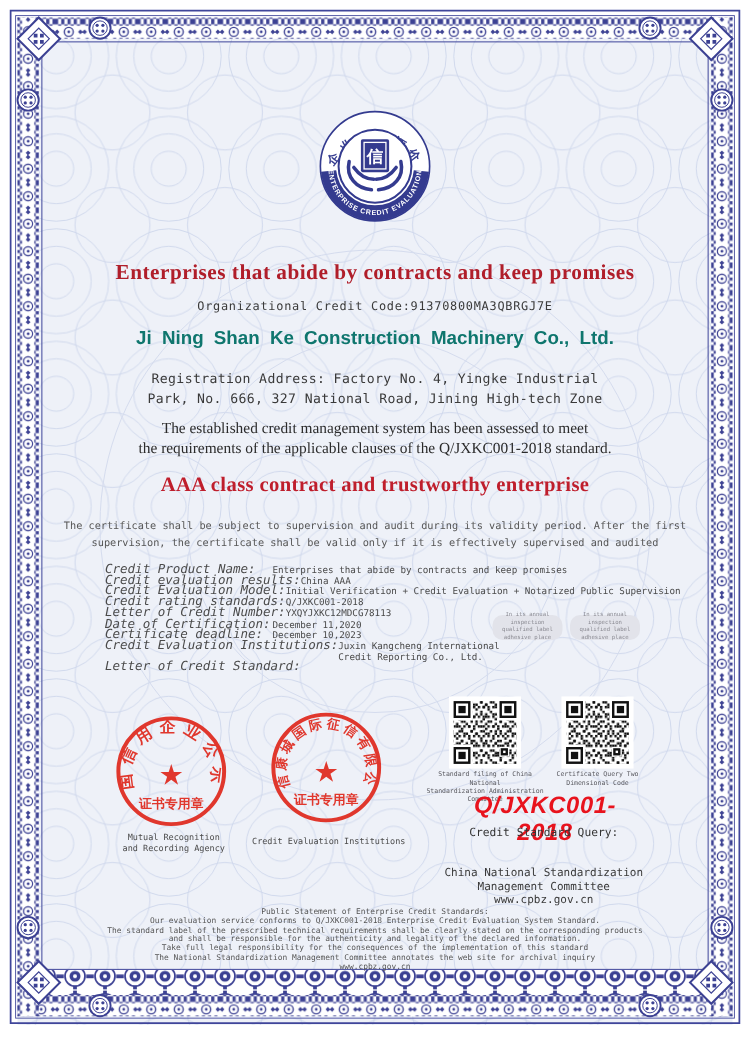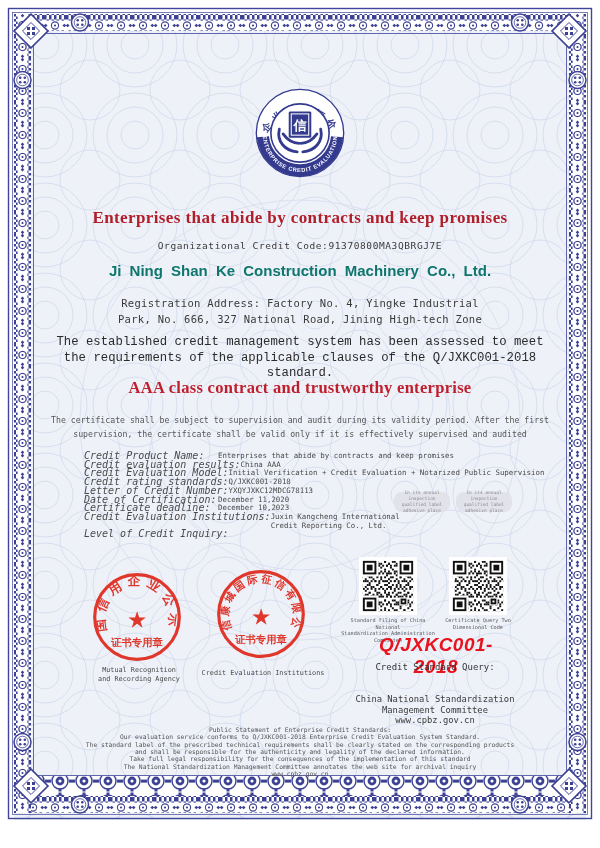--- a/index.html
+++ b/index.html
@@ -9,21 +9,21 @@
   .abs{position:absolute;z-index:2;}
   .ctr{text-align:center;}
   .pre{white-space:pre-line;}
 
   .title-red{left:40px;top:208px;width:520px;font-family:"Liberation Serif",serif;
     font-weight:bold;font-size:17px;color:#b01e2a;letter-spacing:.4px;}
   .org-code{left:40px;top:240px;width:520px;font-size:9.5px;color:#3a3a3a;letter-spacing:.6px;}
   .company{left:40px;top:262px;width:520px;font-family:"Liberation Sans",sans-serif;
     font-weight:bold;font-size:15px;color:#0f766e;word-spacing:4px;}
   .address{left:40px;top:296px;width:520px;font-size:10.5px;color:#3a3a3a;line-height:15.5px;letter-spacing:.3px;}
-  .assessment{left:40px;top:335px;width:520px;font-family:Liberation Mono, monospace;
+  .assessment{left:40px;top:335px;width:520px;font-family:Liberation Serif, serif;
     font-size:12.3px;color:#2b2b2b;line-height:15.5px;}
   .aaa-title{left:40px;top:378px;width:520px;font-family:"Liberation Serif",serif;
     font-weight:bold;font-size:16.5px;color:#bf1e2c;letter-spacing:.3px;}
   .supervision{left:40px;top:414px;width:520px;font-size:8.2px;color:#555;line-height:13.5px;}
 
   .details{left:84px;top:452px;width:470px;}
   .drow{display:flex;align-items:flex-start;}
   .dlabel{flex:0 0 134px;font-size:10px;color:#4a4a4a;line-height:8.7px;white-space:nowrap;font-style:italic;}
   .dvalue{flex:1;font-size:7.4px;color:#4a4a4a;line-height:8.7px;white-space:pre-line;}
 
@@ -323,21 +323,21 @@
     <div class="drow">
         <div class="dlabel">Certificate deadline:</div>
         <div class="dvalue">December 10,2023</div>
       </div>
     <div class="drow">
         <div class="dlabel">Credit Evaluation Institutions:</div>
         <div class="dvalue">Juxin Kangcheng International
 Credit Reporting Co., Ltd.</div>
       </div>
     <div class="drow">
-        <div class="dlabel">Level of Credit Inquiry:</div>
+        <div class="dlabel">Letter of Credit Standard:</div>
       </div>
   </div>
 
   <div class="abs adh-label adh-1 pre">In its annual inspection
 qualified label adhesive place</div>
   <div class="abs adh-label adh-2 pre">In its annual inspection
 qualified label adhesive place</div>
 
   <svg class="abs stamp stamp-1" viewBox="-50 -50 100 100" opacity="0.93">
     <defs>

